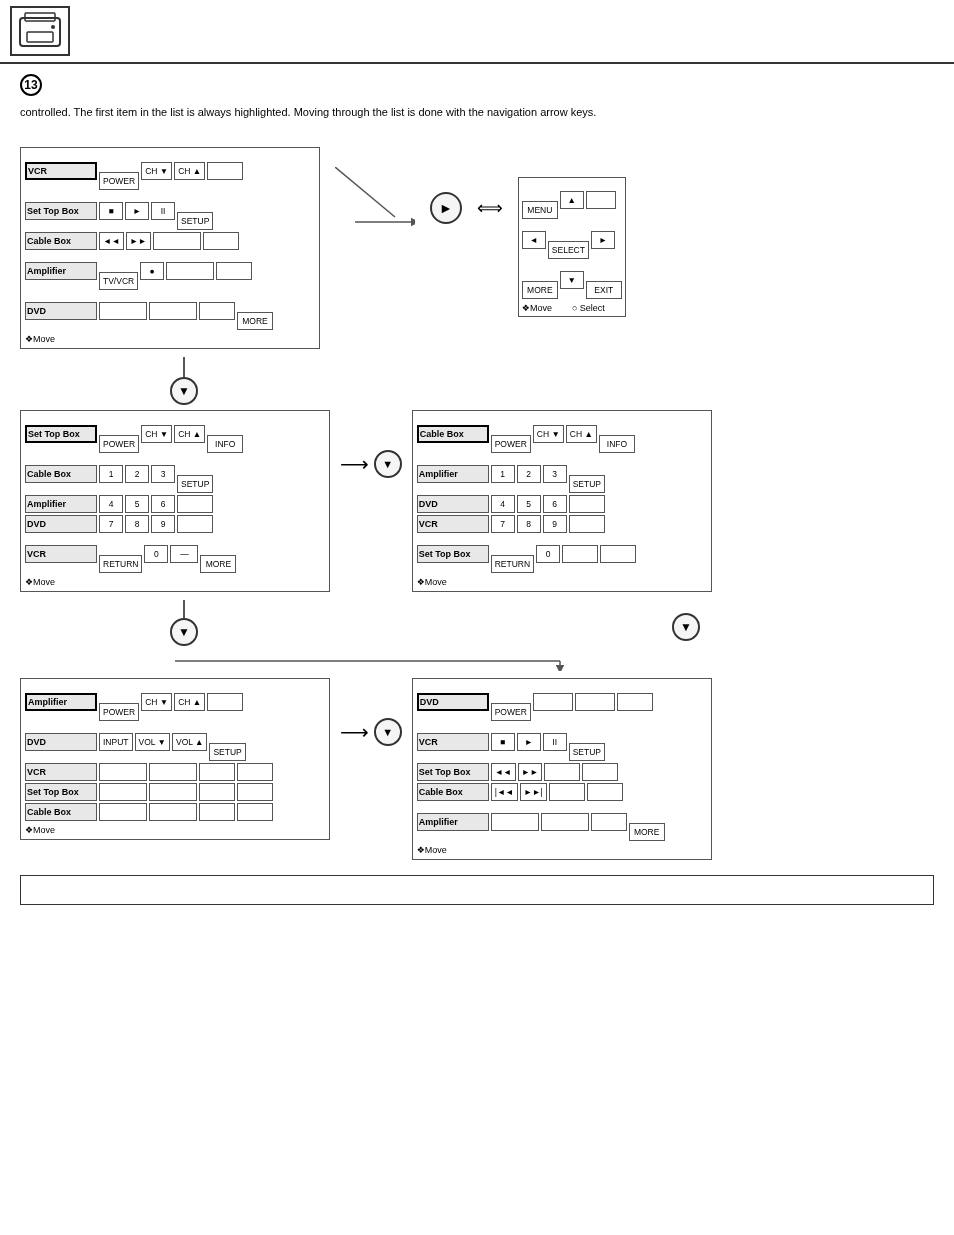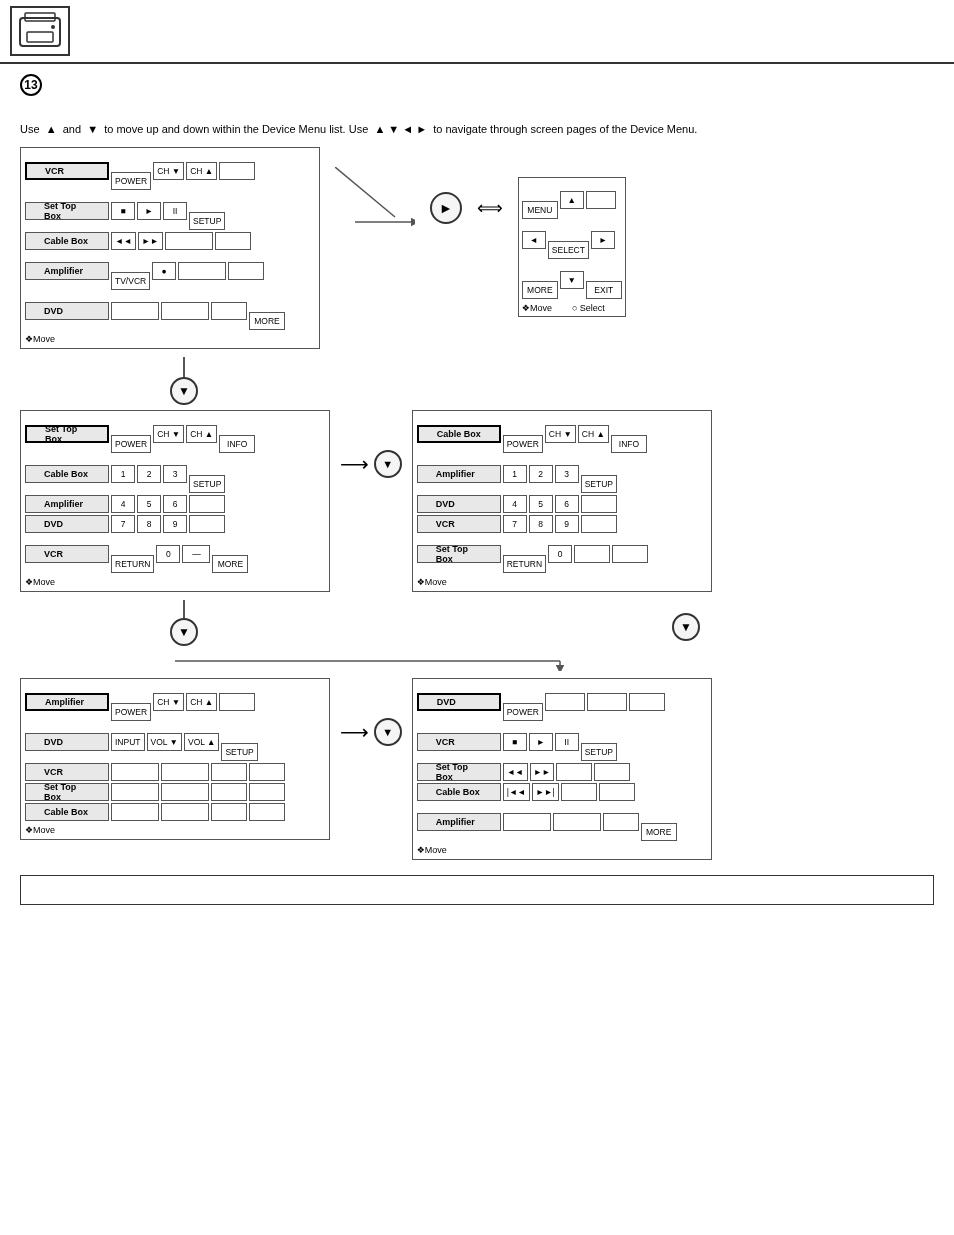--- a/index.html
+++ b/index.html
@@ -72,26 +72,26 @@
     }
 
     .panel-row {
       display: flex;
       align-items: center;
       margin-bottom: 2px;
       gap: 2px;
     }
 
     .device-cell {
-      width: 84px;
+      width: 72px;
       height: 18px;
       border: 1px solid #555;
       display: flex;
       align-items: center;
-      padding: 0 18px;
+      padding: 0 1px;
       font-size: 9px;
       font-weight: bold;
       background: #e8e8e8;
     }
     .device-cell.bold-border {
       border: 2px solid #000;
     }
 
     .btn-cell {
       height: 18px;
@@ -167,22 +167,22 @@
 
   <div class="main">
 
     <div class="section-num">
       <div class="circle-num">
         <span>13</span>
       </div>
     </div>
 
     <div class="description">
+      <p>controlled. The first item in the list is always highlighted. Moving through the list is done with the navigation arrow keys.</p>
       <br>
-      <p>Use &nbsp;<strong>▲</strong>&nbsp; and &nbsp;<strong>▼</strong>&nbsp; to move up and down within the Device Menu list. Use &nbsp;<strong>▲ ▼ ◄ ►</strong>&nbsp; to navigate through screen pages of the Device Menu.</p>
     </div>
 
     <div class="diagram-container">
 
       <div style="display:flex; align-items:flex-start; gap:15px; margin-bottom:8px;">
 
         <div>
           <div class="remote-panel" style="width:300px;">
 
             <div class="panel-row">

